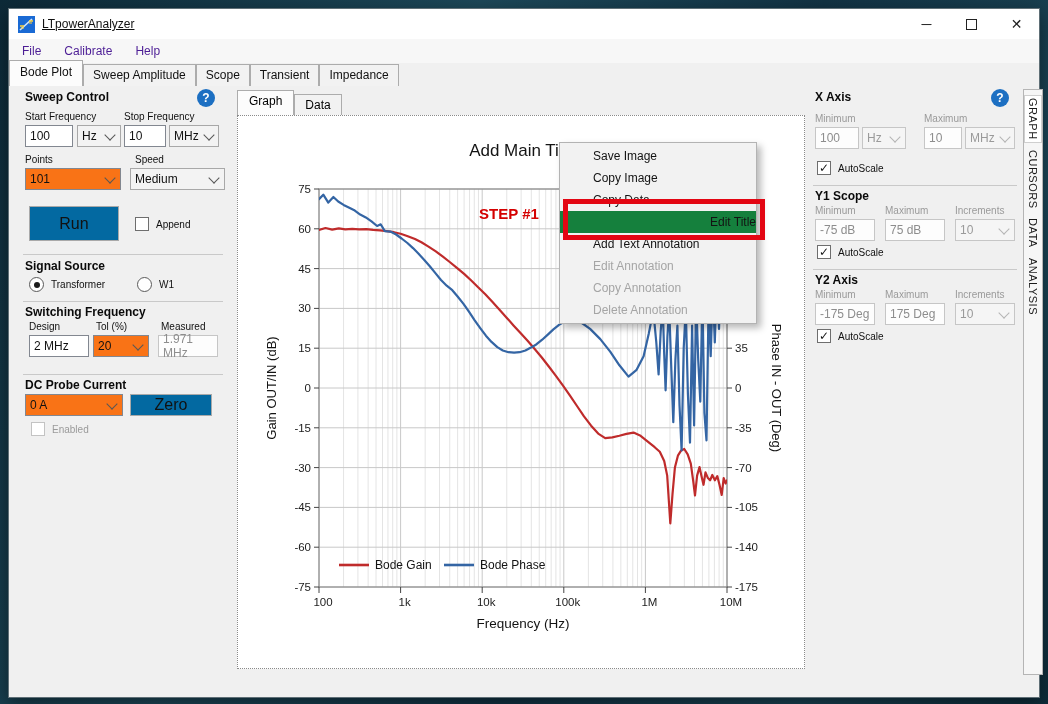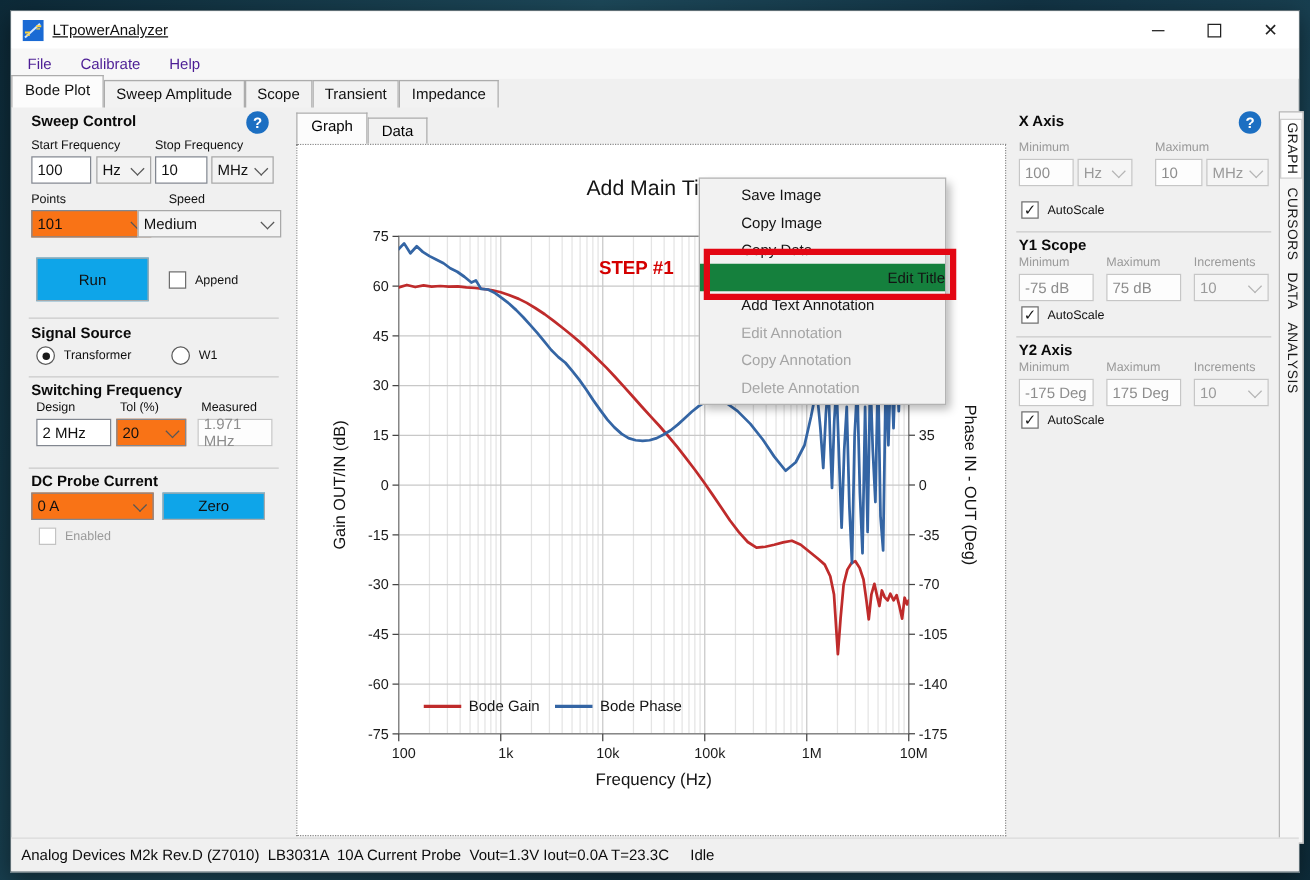--- a/index.html
+++ b/index.html
@@ -32,22 +32,22 @@
   .field{background:#fff;border:1px solid #828790;box-sizing:border-box;font-size:12px;color:#111;
     display:flex;align-items:center;padding:0 4px;height:22px;}
   .field.disabled{border-color:#c6c6c6;color:#8d8d8d;background:#fdfdfd;}
   .combo{background:#f3f3f3;border:1px solid #a8a8a8;box-sizing:border-box;font-size:12px;color:#111;
     display:flex;align-items:center;padding:0 4px;height:22px;justify-content:space-between;}
   .combo.white{background:#f97316;border-color:#828790;}
   .combo.disabled{color:#9a9a9a;border-color:#c6c6c6;background:#f5f5f5;}
   .chev{width:7px;height:7px;border-right:1.5px solid #575757;border-bottom:1.5px solid #575757;
     transform:rotate(45deg);margin:-3px 2px 0 6px;flex:none;}
   .combo.disabled .chev{border-color:#b5b5b5;}
-  .btn{background:#0ea5e9;border:1px solid #a9a9a9;display:flex;align-items:center;justify-content:center;
-    font-size:12px;color:#111;box-sizing:border-box;}
+  .btn{background:#0369a1;border:1px solid #a9a9a9;display:flex;align-items:center;justify-content:center;
+    font-size:16px;color:#111;box-sizing:border-box;}
   .chk{width:14px;height:14px;border:1px solid #6e6e6e;background:#fff;box-sizing:border-box;
     display:inline-flex;align-items:center;justify-content:center;font-size:12px;color:#161616;flex:none;}
   .chk.disabled{border-color:#c3c3c3;}
   .radio{width:13px;height:13px;border:1px solid #5a5a5a;border-radius:50%;background:#fff;
     display:inline-flex;align-items:center;justify-content:center;flex:none;}
   .radio .dot{width:6px;height:6px;border-radius:50%;background:#1b1b1b;}
   .sep{position:absolute;height:1px;background:#c9c9c9;}
   .helpicon{width:18px;height:18px;border-radius:50%;background:#1c6fc2;color:#fff;font-weight:bold;
     font-size:12px;display:flex;align-items:center;justify-content:center;}
   .hrow{position:absolute;display:flex;align-items:center;gap:7px;}
@@ -141,21 +141,21 @@
     <div class="hrow" style="left:16px;top:145px;">
         <span class="flabel">Points</span>
       </div>
     <div class="hrow" style="left:126px;top:145px;">
         <span class="flabel">Speed</span>
       </div>
     <div class="combo white" style="position:absolute;left:16px;top:159px;width:96px;">
         <span>101</span>
         <span class="chev"></span>
       </div>
-    <div class="combo" style="position:absolute;left:101px;top:159px;width:115px;">
+    <div class="combo" style="position:absolute;left:121px;top:159px;width:95px;">
         <span>Medium</span>
         <span class="chev"></span>
       </div>
 
     <div class="btn" style="position:absolute;left:20px;top:197px;width:90px;height:35px;">Run</div>
     <div class="hrow" style="left:126px;top:208px;">
         <span class="chk"></span>
         <span class="flabel">Append</span>
       </div>
 
@@ -440,19 +440,15 @@
         <span class="flabel">AutoScale</span>
       </div>
 
     <div class="sidetabs">
       <div class="vtab active">GRAPH</div>
       <div class="vtab">CURSORS</div>
       <div class="vtab">DATA</div>
       <div class="vtab">ANALYSIS</div>
     </div>
 
-    <div class="statusbar">
-      <span style="margin-left:8px;">Analog Devices M2k Rev.D (Z7010)  LB3031A  10A Current Probe  Vout=1.3V Iout=0.0A T=23.3C</span>
-      <span style="margin-left:17px;">Idle</span>
-    </div>
 
   </div>
 </div>
 
 </body></html>

